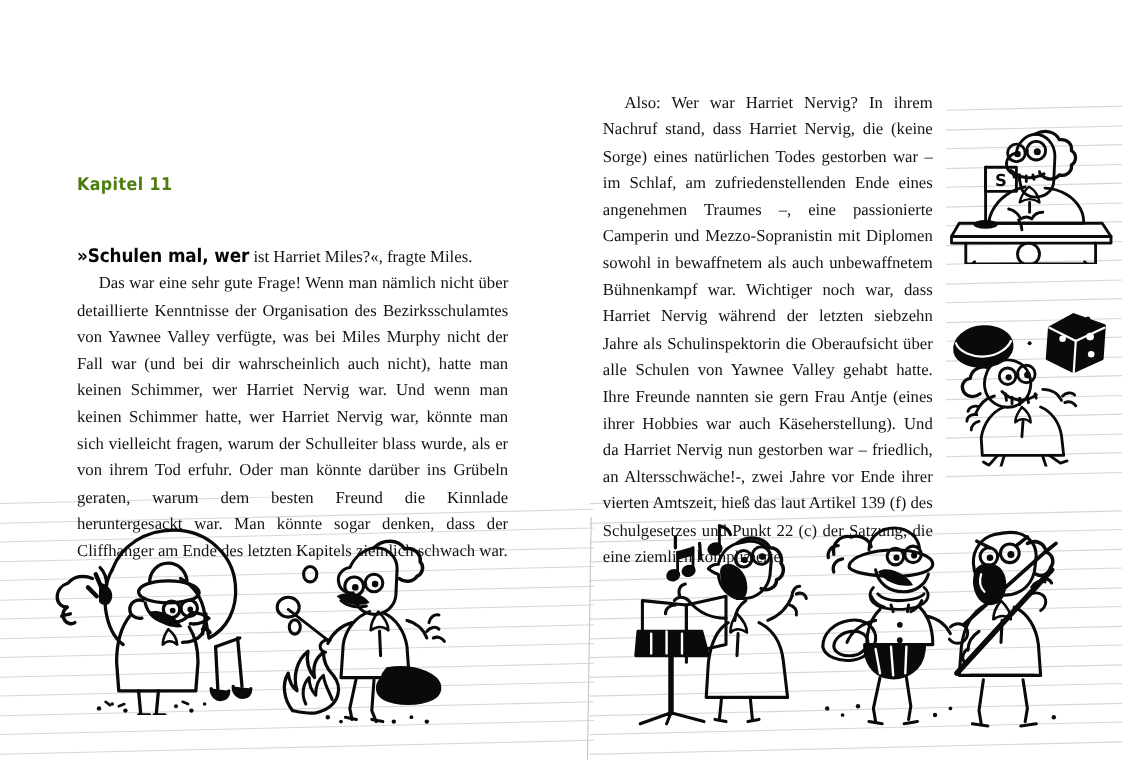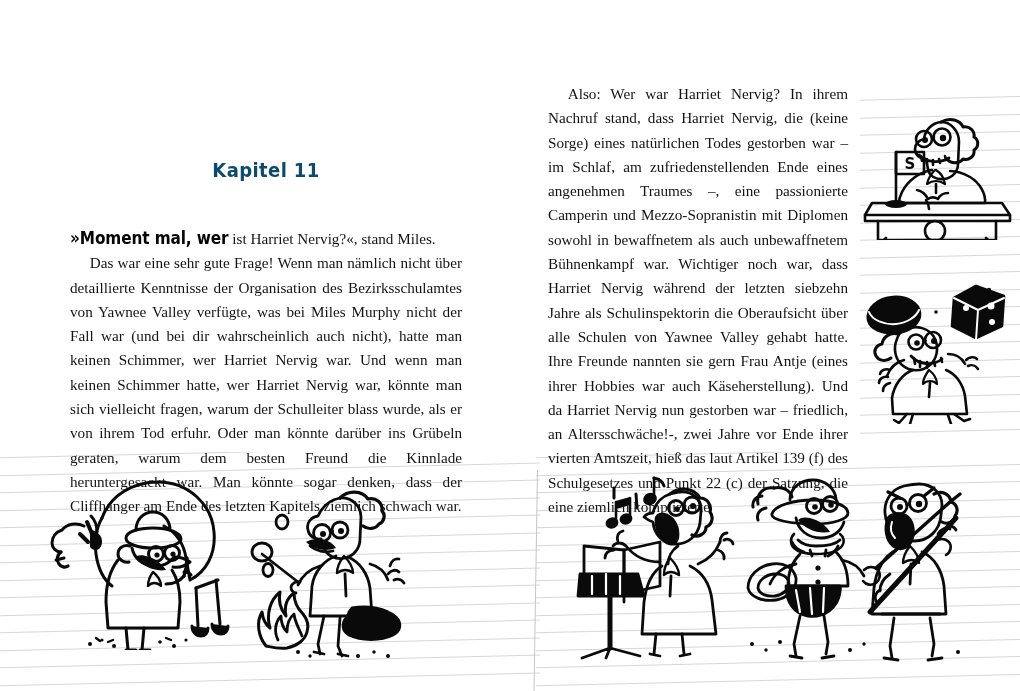--- a/index.html
+++ b/index.html
@@ -30,25 +30,24 @@
     background:#c5c5c9;transform:rotate(0.9deg);transform-origin:top left;}
 
   
   .col{position:absolute;margin-top:40px;}
   #col-left{left:70px;top:118px;width:392px;}
   #col-right{left:548px;top:42px;width:300px;}
 
   h1.chapter{
     font-family:"DejaVu Sans Condensed","Liberation Sans",sans-serif;
     font-weight:bold;
-    font-size:20px;
+    font-size:16px;
     letter-spacing:.4px;
-    text-align:center;
     margin:0 0 44px 0;
-    color:#0c4a6e;
+    color:#4d7c0f;
     font-stretch:condensed;
   }
   p.body{
     margin:0;
     font-size:15.2px;
     line-height:24.3px;
     text-align:justify;
     text-justify:inter-word;
     hyphens:none;
     color:#131313;
@@ -131,21 +130,21 @@
       <div class="ln" style="top: 163.5px; transform: rotate(-1.35deg); opacity: 0.75;"></div>
       <div class="ln" style="top: 181px; transform: rotate(-1.35deg); opacity: 0.75;"></div>
       <div class="ln" style="top: 198.5px; transform: rotate(-1.35deg); opacity: 0.75;"></div>
       <div class="ln" style="top: 216px; transform: rotate(-1.35deg); opacity: 0.75;"></div>
       <div class="ln" style="top: 233.5px; transform: rotate(-1.35deg); opacity: 0.75;"></div>
     </div>
   <div class="page-edge"></div>
 
   <div class="col" id="col-left">
     <h1 class="chapter">Kapitel 11</h1>
-    <p class="body"><span class="lead">»Moment mal, wer</span><span> ist Harriet Nervig?«, stand Miles.</span></p>
+    <p class="body"><span class="lead">»Schulen mal, wer</span><span> ist Harriet Miles?«, fragte Miles.</span></p>
     <p class="body">Das war eine sehr gute Frage! Wenn man nämlich nicht über detaillierte Kenntnisse der Organisation des Bezirksschulamtes von Yawnee Valley verfügte, was bei Miles Murphy nicht der Fall war (und bei dir wahrscheinlich auch nicht), hatte man keinen Schimmer, wer Harriet Nervig war. Und wenn man keinen Schimmer hatte, wer Harriet Nervig war, könnte man sich vielleicht fragen, warum der Schulleiter blass wurde, als er von ihrem Tod erfuhr. Oder man könnte darüber ins Grübeln geraten, warum dem besten Freund die Kinnlade heruntergesackt war. Man könnte sogar denken, dass der Cliffhanger am Ende des letzten Kapitels ziemlich schwach war.</p>
   </div>
 
   <div class="col" id="col-right">
     <p class="body">Also: Wer war Harriet Nervig? In ihrem Nachruf stand, dass Harriet Nervig, die (keine Sorge) eines natürlichen Todes gestorben war – im Schlaf, am zufriedenstellenden Ende eines angenehmen Traumes –, eine passionierte Camperin und Mezzo-Sopranistin mit Diplomen sowohl in bewaffnetem als auch unbewaffnetem Bühnenkampf war. Wichtiger noch war, dass Harriet Nervig während der letzten siebzehn Jahre als Schulinspektorin die Oberaufsicht über alle Schulen von Yawnee Valley gehabt hatte. Ihre Freunde nannten sie gern Frau Antje (eines ihrer Hobbies war auch Käseherstellung). Und da Harriet Nervig nun gestorben war – friedlich, an Altersschwäche!-, zwei Jahre vor Ende ihrer vierten Amtszeit, hieß das laut Artikel 139 (f) des Schulgesetzes und Punkt 22 (c) der Satzung, die eine ziemlich komplizierte</p>
   </div>
 
   <div class="illus" id="il-desk">
     <svg viewBox="0 0 150 136" xmlns="http://www.w3.org/2000/svg">
       <g fill="none" stroke="#0a0a0a" stroke-width="2.6" stroke-linecap="round" stroke-linejoin="round">

